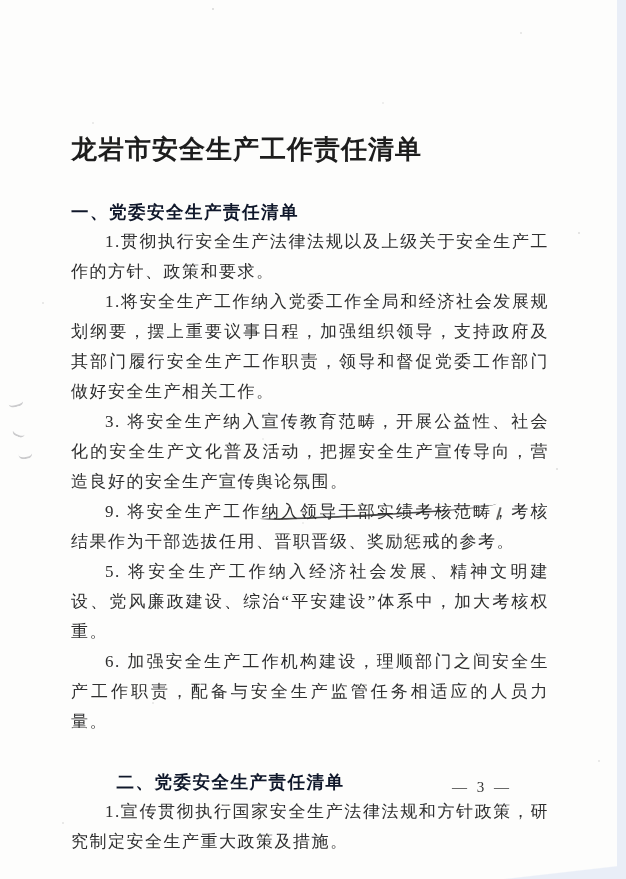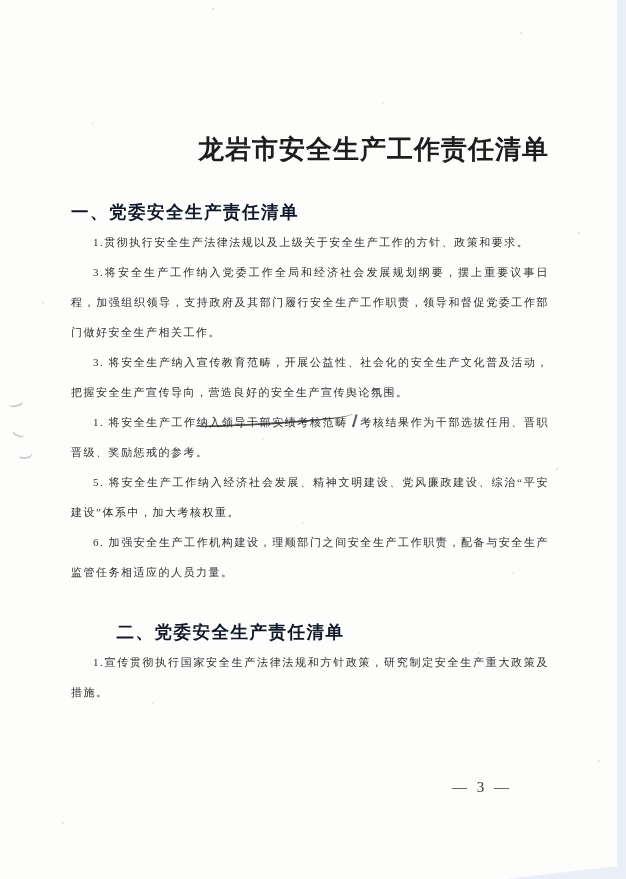--- a/index.html
+++ b/index.html
@@ -67,42 +67,42 @@
   .mark-3 { left: 18px; top: 446px; width: 14px; height: 11px; transform: rotate(-8deg); }
 
   .content {
     position: absolute;
     left: 71px;
     top: 0;
     width: 478px;
   }
   .doc-title {
     margin: 132px 0 0 0;
-    text-align: right;
+    text-align: left;
     font-size: 26px;
     font-weight: 900;
     letter-spacing: 1px;
     color: #1d1d1d;
     font-family: "Liberation Serif", "DejaVu Serif", serif;
   }
   .section-heading {
     margin: 30px 0 0 0;
     font-size: 17.5px;
     font-weight: 700;
     line-height: 30px;
     letter-spacing: 1.5px;
     color: #0f172a;
     font-family: "Liberation Sans", "DejaVu Sans", sans-serif;
   }
   .section-heading.indented {
     text-indent: 2.6em;
   }
   .para {
     margin: 0;
-    font-size: 11px;
+    font-size: 17px;
     line-height: 30px;
     letter-spacing: 1.5px;
     text-align: justify;
     text-justify: inter-ideograph;
     text-indent: 2em;
     color: #2f2f2f;
   }
   
   .pen-underline {
     position: relative;
@@ -155,25 +155,25 @@
   <div class="margin-mark mark-3"></div>
 
   <div class="content">
 
     <h1 class="doc-title">龙岩市安全生产工作责任清单</h1>
 
     <h2 class="section-heading">一、党委安全生产责任清单</h2>
 
     <p class="para">1.贯彻执行安全生产法律法规以及上级关于安全生产工作的方针、政策和要求。</p>
 
-    <p class="para">3.将安全生产工作纳入党委工作全局和经济社会发展规划纲要，摆上重要议事日程，加强组织领导，支持政府及其部门履行安全生产工作职责，领导和督促党委工作部门做好安全生产相关工作。</p>
+    <p class="para">1.将安全生产工作纳入党委工作全局和经济社会发展规划纲要，摆上重要议事日程，加强组织领导，支持政府及其部门履行安全生产工作职责，领导和督促党委工作部门做好安全生产相关工作。</p>
 
     <p class="para">3. 将安全生产纳入宣传教育范畴，开展公益性、社会化的安全生产文化普及活动，把握安全生产宣传导向，营造良好的安全生产宣传舆论氛围。</p>
 
-    <p class="para"><span>1. 将安全生产工作</span><span class="pen-underline">纳入领导干部实绩考核范畴</span><span>，考核结果作为干部选拔任用、晋职晋级、奖励惩戒的参考。</span></p>
+    <p class="para"><span>9. 将安全生产工作</span><span class="pen-underline">纳入领导干部实绩考核范畴</span><span>，考核结果作为干部选拔任用、晋职晋级、奖励惩戒的参考。</span></p>
 
     <p class="para">5. 将安全生产工作纳入经济社会发展、精神文明建设、党风廉政建设、综治“平安建设”体系中，加大考核权重。</p>
 
     <p class="para">6. 加强安全生产工作机构建设，理顺部门之间安全生产工作职责，配备与安全生产监管任务相适应的人员力量。</p>
 
     <h2 class="section-heading indented">二、党委安全生产责任清单</h2>
 
     <p class="para">1.宣传贯彻执行国家安全生产法律法规和方针政策，研究制定安全生产重大政策及措施。</p>
 
   </div>

